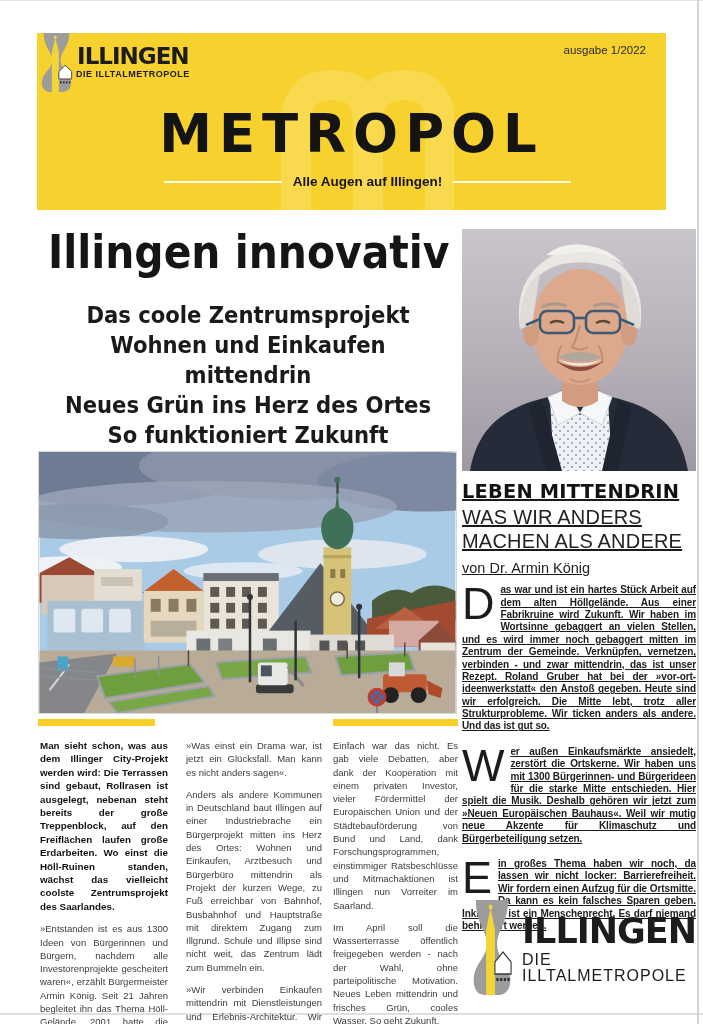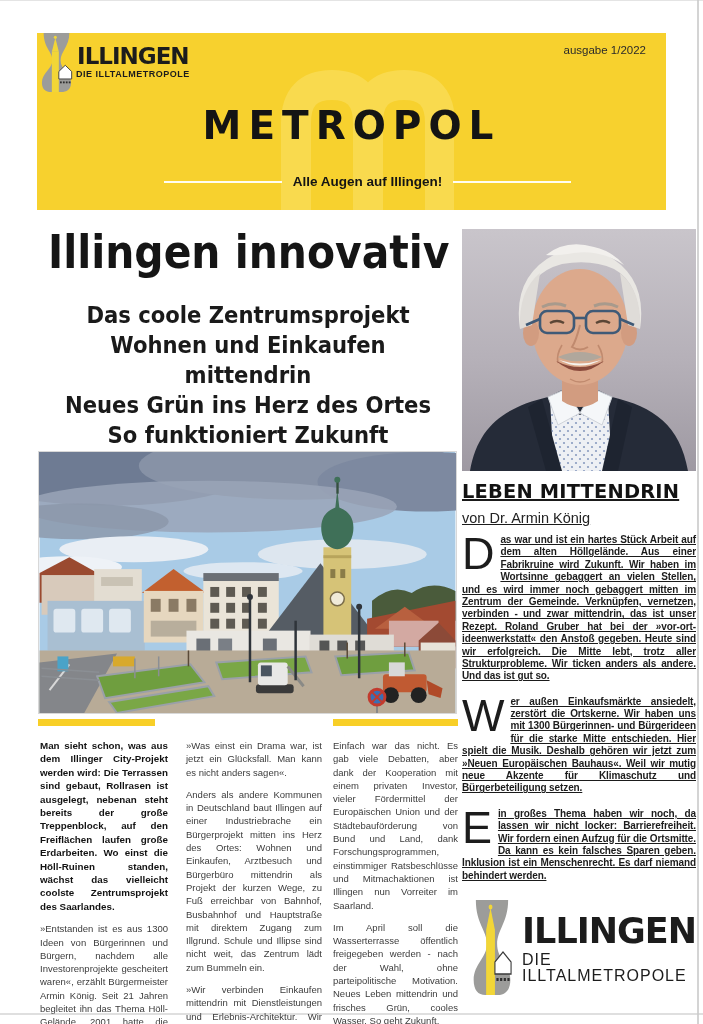--- a/index.html
+++ b/index.html
@@ -8,21 +8,21 @@
   .edge{position:absolute;background:#c9c9c9;}
   
   .banner{position:absolute;left:37px;top:33px;width:629px;height:177px;background:#F7D12E;overflow:hidden;}
   .wm{position:absolute;left:237px;top:18px;}
   .logo{position:absolute;}
   .logo-text{position:absolute;line-height:1;}
   .logo-name{font-family:"DejaVu Sans",sans-serif;font-weight:bold;letter-spacing:-1px;color:#1c1c1c;text-align:center;}
   .logo-tag{font-weight:bold;color:#1c1c1c;letter-spacing:.5px;}
   .issue{position:absolute;right:20px;top:11px;font-size:11.5px;color:#2a2a2a;}
   .masttitle{position:absolute;left:0;top:70px;width:100%;text-align:center;
-     font-family:"DejaVu Sans",sans-serif;font-weight:bold;font-size:39px;letter-spacing:7px;color:#141414;}
+     font-family:"DejaVu Sans",sans-serif;font-weight:bold;font-size:53px;letter-spacing:7px;color:#141414;}
   .slogan{position:absolute;left:16px;top:141px;width:100%;display:flex;align-items:center;justify-content:center;gap:11px;}
   .slogan .rule{height:2px;width:118px;background:#fffdf2;}
   .slogan .txt{font-size:13.5px;font-weight:bold;color:#141414;white-space:nowrap;}
   
   .headline{position:absolute;left:48px;top:224px;font-family:"DejaVu Sans",sans-serif;
      font-weight:bold;font-size:47px;color:#151515;white-space:nowrap;
      transform:scaleX(.87);transform-origin:left top;letter-spacing:0px;}
   .subheads{position:absolute;left:38px;top:301px;width:420px;text-align:center;
      font-family:"DejaVu Sans",sans-serif;font-weight:bold;font-size:22.5px;line-height:1.33;color:#1a1a1a;
      transform:scaleX(.94);transform-origin:center top;}
@@ -291,20 +291,24 @@
     <p>Anders als andere Kommunen in Deutschland baut Illingen auf einer Industriebrache ein Bürgerprojekt mitten ins Herz des Ortes: Wohnen und Einkaufen, Arztbesuch und Bürgerbüro mittendrin als Projekt der kurzen Wege, zu Fuß erreichbar von Bahnhof, Busbahnhof und Hauptstraße mit direktem Zugang zum Illgrund. Schule und Illipse sind nicht weit, das Zentrum lädt zum Bummeln ein.</p>
     <p>»Wir verbinden Einkaufen mittendrin mit Dienstleistungen und Erlebnis-Architektur. Wir werden die direkte Verbindung zum Marktplatz schaffen, prak-</p>
   </div>
   <div class="col" style="left:333px;width:125px;">
     <p>Einfach war das nicht. Es gab viele Debatten, aber dank der Kooperation mit einem privaten Investor, vieler Fördermittel der Europäischen Union und der Städtebauförderung von Bund und Land, dank Forschungsprogrammen, einstimmiger Ratsbeschlüsse und Mitmachaktionen ist Illingen nun Vorreiter im Saarland.</p>
     <p>Im April soll die Wasserterrasse öffentlich freigegeben werden - nach der Wahl, ohne parteipolitische Motivation. Neues Leben mittendrin und frisches Grün, cooles Wasser. So geht Zukunft.</p>
   </div>
 
   <div class="rightcol">
     <p class="kicker">LEBEN MITTENDRIN</p>
+    <p class="rtitle">
+      <span>WAS WIR ANDERS</span><br>
+      <span>MACHEN ALS ANDERE</span>
+    </p>
     <p class="byline">von Dr. Armin König</p>
     <p class="rp">
       <span class="dropcap">D</span><span>as war und ist ein hartes Stück Arbeit auf dem alten Höllgelände. Aus einer Fabrikruine wird Zukunft. Wir haben im Wortsinne gebaggert an vielen Stellen, und es wird immer noch gebaggert mitten im Zentrum der Gemeinde. Verknüpfen, vernetzen, verbinden - und zwar mittendrin, das ist unser Rezept. Roland Gruber hat bei der »vor-ort-ideenwerkstatt« den Anstoß gegeben. Heute sind wir erfolgreich. Die Mitte lebt, trotz aller Strukturprobleme. Wir ticken anders als andere. Und das ist gut so.</span>
     </p>
     <p class="rp">
       <span class="dropcap">W</span><span>er außen Einkaufsmärkte ansiedelt, zerstört die Ortskerne. Wir haben uns mit 1300 Bürgerinnen- und Bürgerideen für die starke Mitte entschieden. Hier spielt die Musik. Deshalb gehören wir jetzt zum »Neuen Europäischen Bauhaus«. Weil wir mutig neue Akzente für Klimaschutz und Bürgerbeteiligung setzen.</span>
     </p>
     <p class="rp">
       <span class="dropcap">E</span><span>in großes Thema haben wir noch, da lassen wir nicht locker: Barrierefreiheit. Wir fordern einen Aufzug für die Ortsmitte. Da kann es kein falsches Sparen geben. Inklusion ist ein Menschenrecht. Es darf niemand behindert werden.</span>
     </p>

